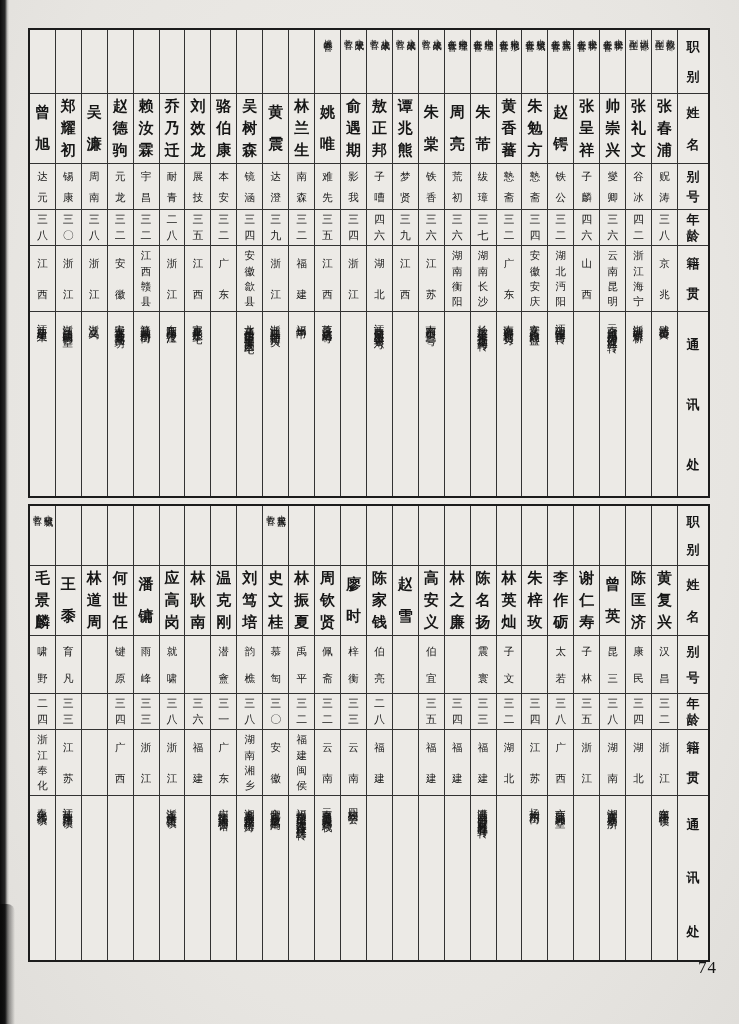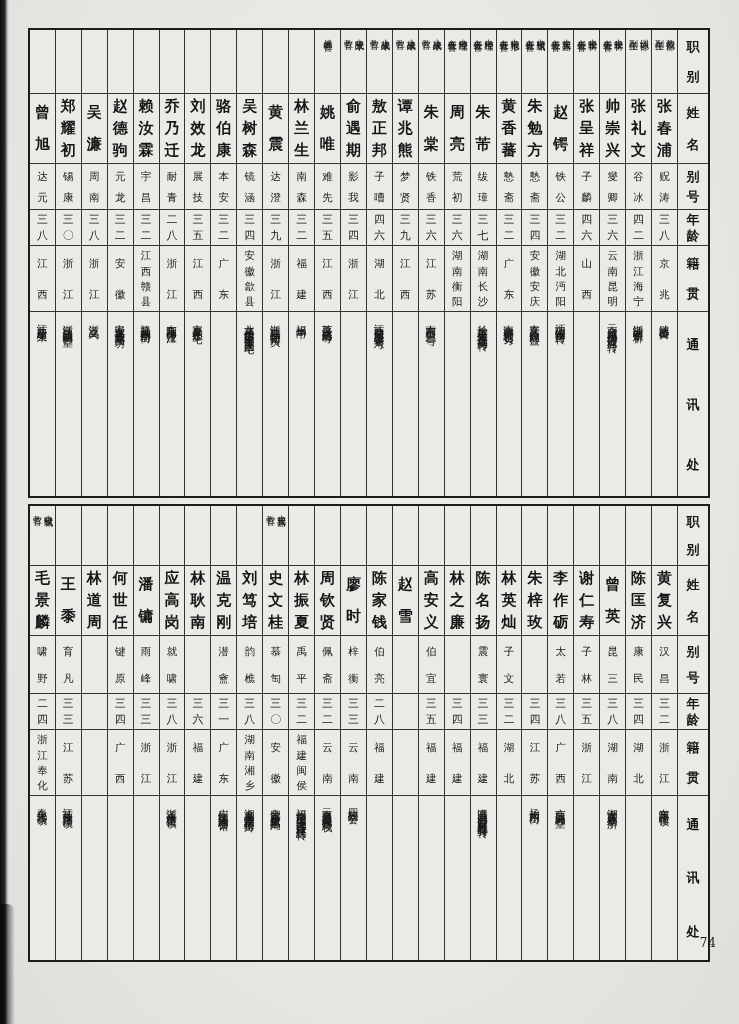--- a/index.html
+++ b/index.html
@@ -51,21 +51,21 @@
   
   .cell.topalign{align-items:flex-start;}
   .vert{writing-mode:vertical-rl;white-space:pre-line;}
   .t-title{font-size:9px;line-height:11px;margin-top:2px;letter-spacing:1px;}
   .t-addr{font-size:10.5px;line-height:12px;margin-top:4px;letter-spacing:1.5px;}
   .t-name{font-weight:bold;font-size:15px;}
   .t-alias{font-size:10.5px;}
   .t-age{font-size:11px;}
   .t-origin{font-size:10.5px;}
   .h-label{font-size:13px;font-weight:bold;}
-  .page-number{position:absolute;right:22px;top:936px;font-size:12px;letter-spacing:1px;}
+  .page-number{position:absolute;right:22px;top:958px;font-size:17px;letter-spacing:1px;font-family:Liberation Serif, serif;}
 </style>
 </head>
 <body>
 
 <div class="page">
   <div class="scan-bar"></div>
   <div class="scan-blob"></div>
 
   <section class="roster roster-top">
     <div class="col header-col">

